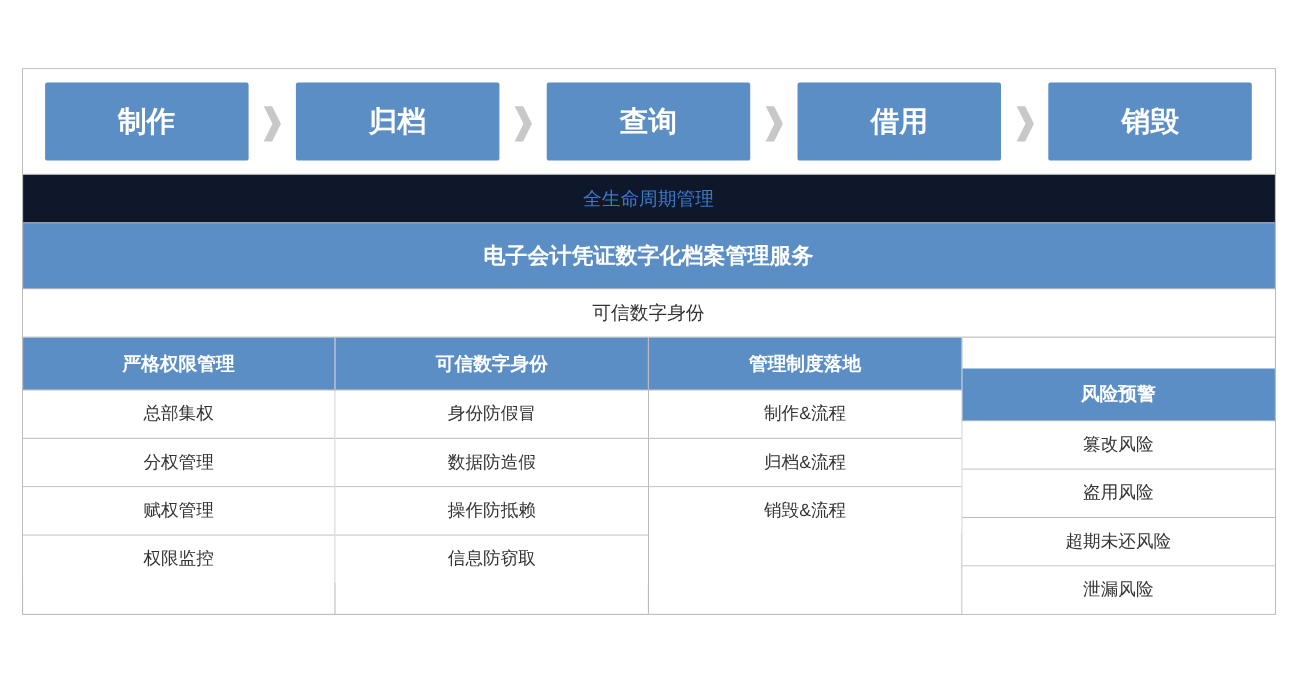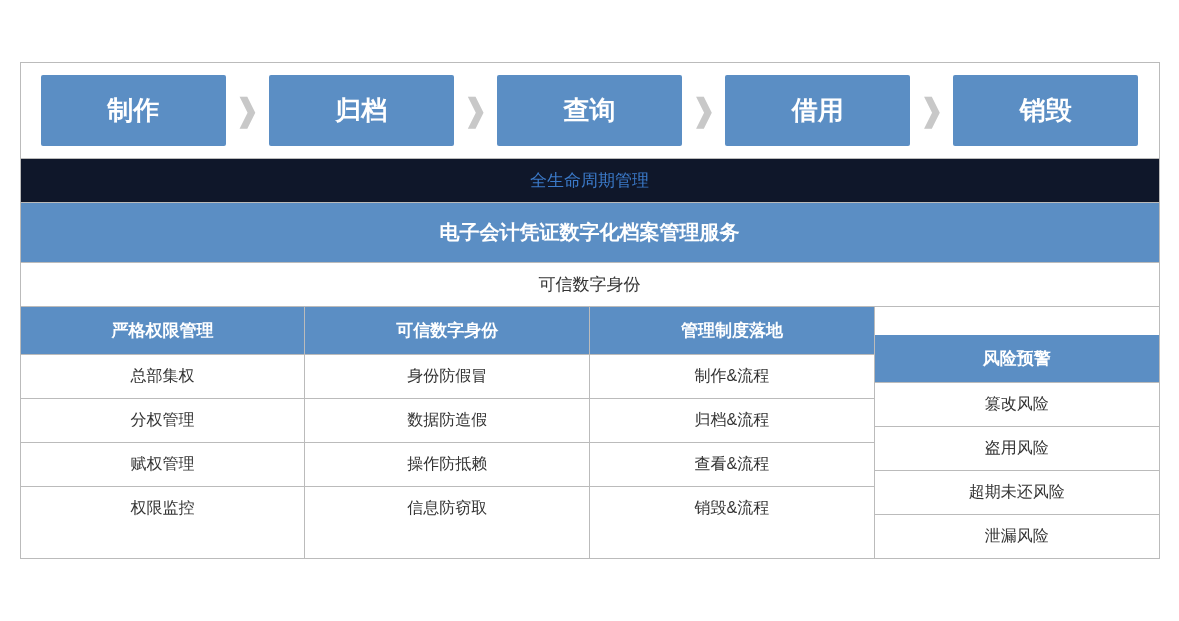--- a/index.html
+++ b/index.html
@@ -163,21 +163,20 @@
         <div class="col-header">可信数字身份</div>
         <div class="col-item">身份防假冒</div>
         <div class="col-item">数据防造假</div>
         <div class="col-item">操作防抵赖</div>
         <div class="col-item">信息防窃取</div>
       </div>
       <div class="col">
         <div class="col-header">管理制度落地</div>
         <div class="col-item">制作&amp;流程</div>
         <div class="col-item">归档&amp;流程</div>
-        <div class="col-item">查看&amp;流程</div>
         <div class="col-item">销毁&amp;流程</div>
       </div>
       <div class="col">
         <div class="col-header">风险预警</div>
         <div class="col-item">篡改风险</div>
         <div class="col-item">盗用风险</div>
         <div class="col-item">超期未还风险</div>
         <div class="col-item">泄漏风险</div>
       </div>
     </div>

